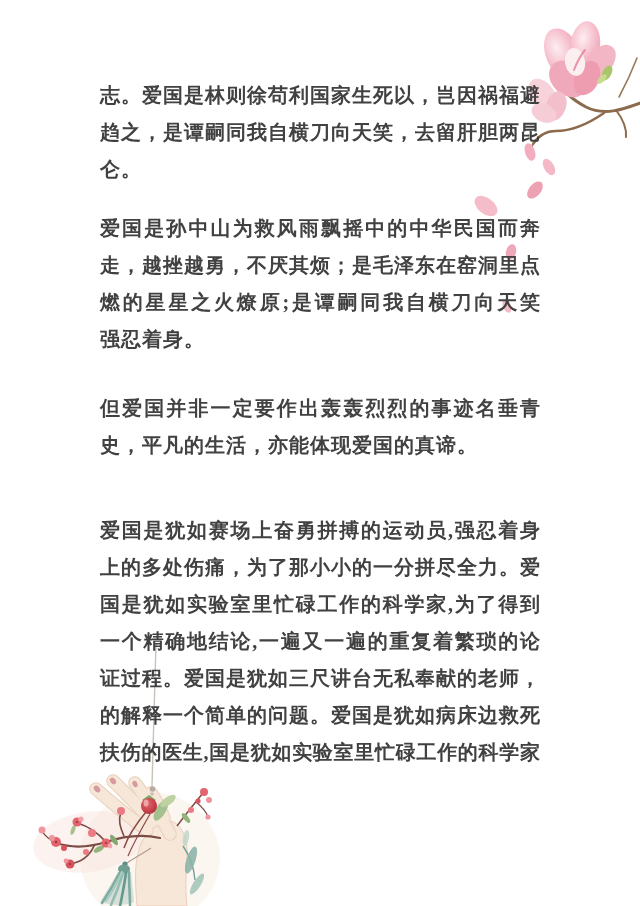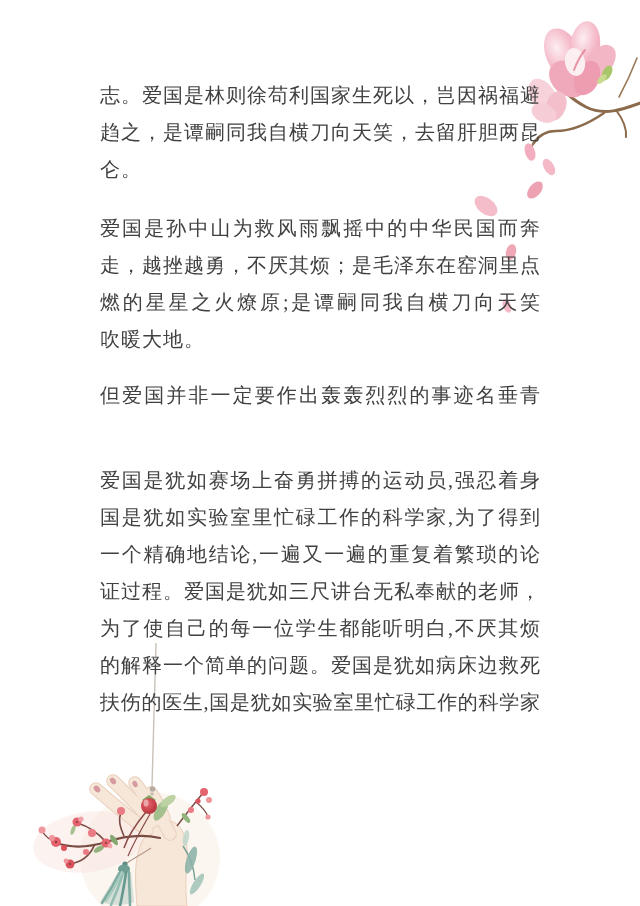--- a/index.html
+++ b/index.html
@@ -8,23 +8,23 @@
     width:640px;height:906px;
     background:#ffffff;
     overflow:hidden;
     font-family:"Liberation Serif", serif;
   }
   .deco{position:absolute;left:0;top:0;width:640px;height:906px;z-index:0;}
   .text-block{
     position:absolute;left:100px;top:77px;width:440px;z-index:1;
     font-size:20px;line-height:37px;color:#414141;
   }
-  .para{margin:0;}
+  .para{margin:0;font-weight:bold;}
   .para:nth-of-type(1){margin-bottom:22px;}
-  .para:nth-of-type(2){margin-bottom:19px;}
+  .para:nth-of-type(2){margin-bottom:32px;}
   .para:nth-of-type(3){margin-bottom:48px;}
   .line{
     text-align:justify;
     text-align-last:justify;
     height:37px;
   }
   .line.last{
     text-align-last:left;
     letter-spacing:1px;
   }
@@ -186,29 +186,30 @@
   <div class="text-block" id="essay-body">
       <div class="para">
         <div class="line">志。爱国是林则徐苟利国家生死以，岂因祸福避</div>
         <div class="line">趋之，是谭嗣同我自横刀向天笑，去留肝胆两昆</div>
         <div class="line last">仑。</div>
       </div>
       <div class="para">
         <div class="line">爱国是孙中山为救风雨飘摇中的中华民国而奔</div>
         <div class="line">走，越挫越勇，不厌其烦；是毛泽东在窑洞里点</div>
         <div class="line">燃的星星之火燎原;是谭嗣同我自横刀向天笑</div>
-        <div class="line last">吹暖大地。</div>
+        <div class="line last">强忍着身。</div>
       </div>
       <div class="para">
         <div class="line">但爱国并非一定要作出轰轰烈烈的事迹名垂青</div>
+        <div class="line last">史，平凡的生活，亦能体现爱国的真谛。</div>
       </div>
       <div class="para">
         <div class="line">爱国是犹如赛场上奋勇拼搏的运动员,强忍着身</div>
+        <div class="line">上的多处伤痛，为了那小小的一分拼尽全力。爱</div>
         <div class="line">国是犹如实验室里忙碌工作的科学家,为了得到</div>
         <div class="line">一个精确地结论,一遍又一遍的重复着繁琐的论</div>
         <div class="line">证过程。爱国是犹如三尺讲台无私奉献的老师，</div>
-        <div class="line">为了使自己的每一位学生都能听明白,不厌其烦</div>
         <div class="line">的解释一个简单的问题。爱国是犹如病床边救死</div>
         <div class="line">扶伤的医生,国是犹如实验室里忙碌工作的科学家</div>
       </div>
     </div>
 
 </div>
 
 </body></html>

